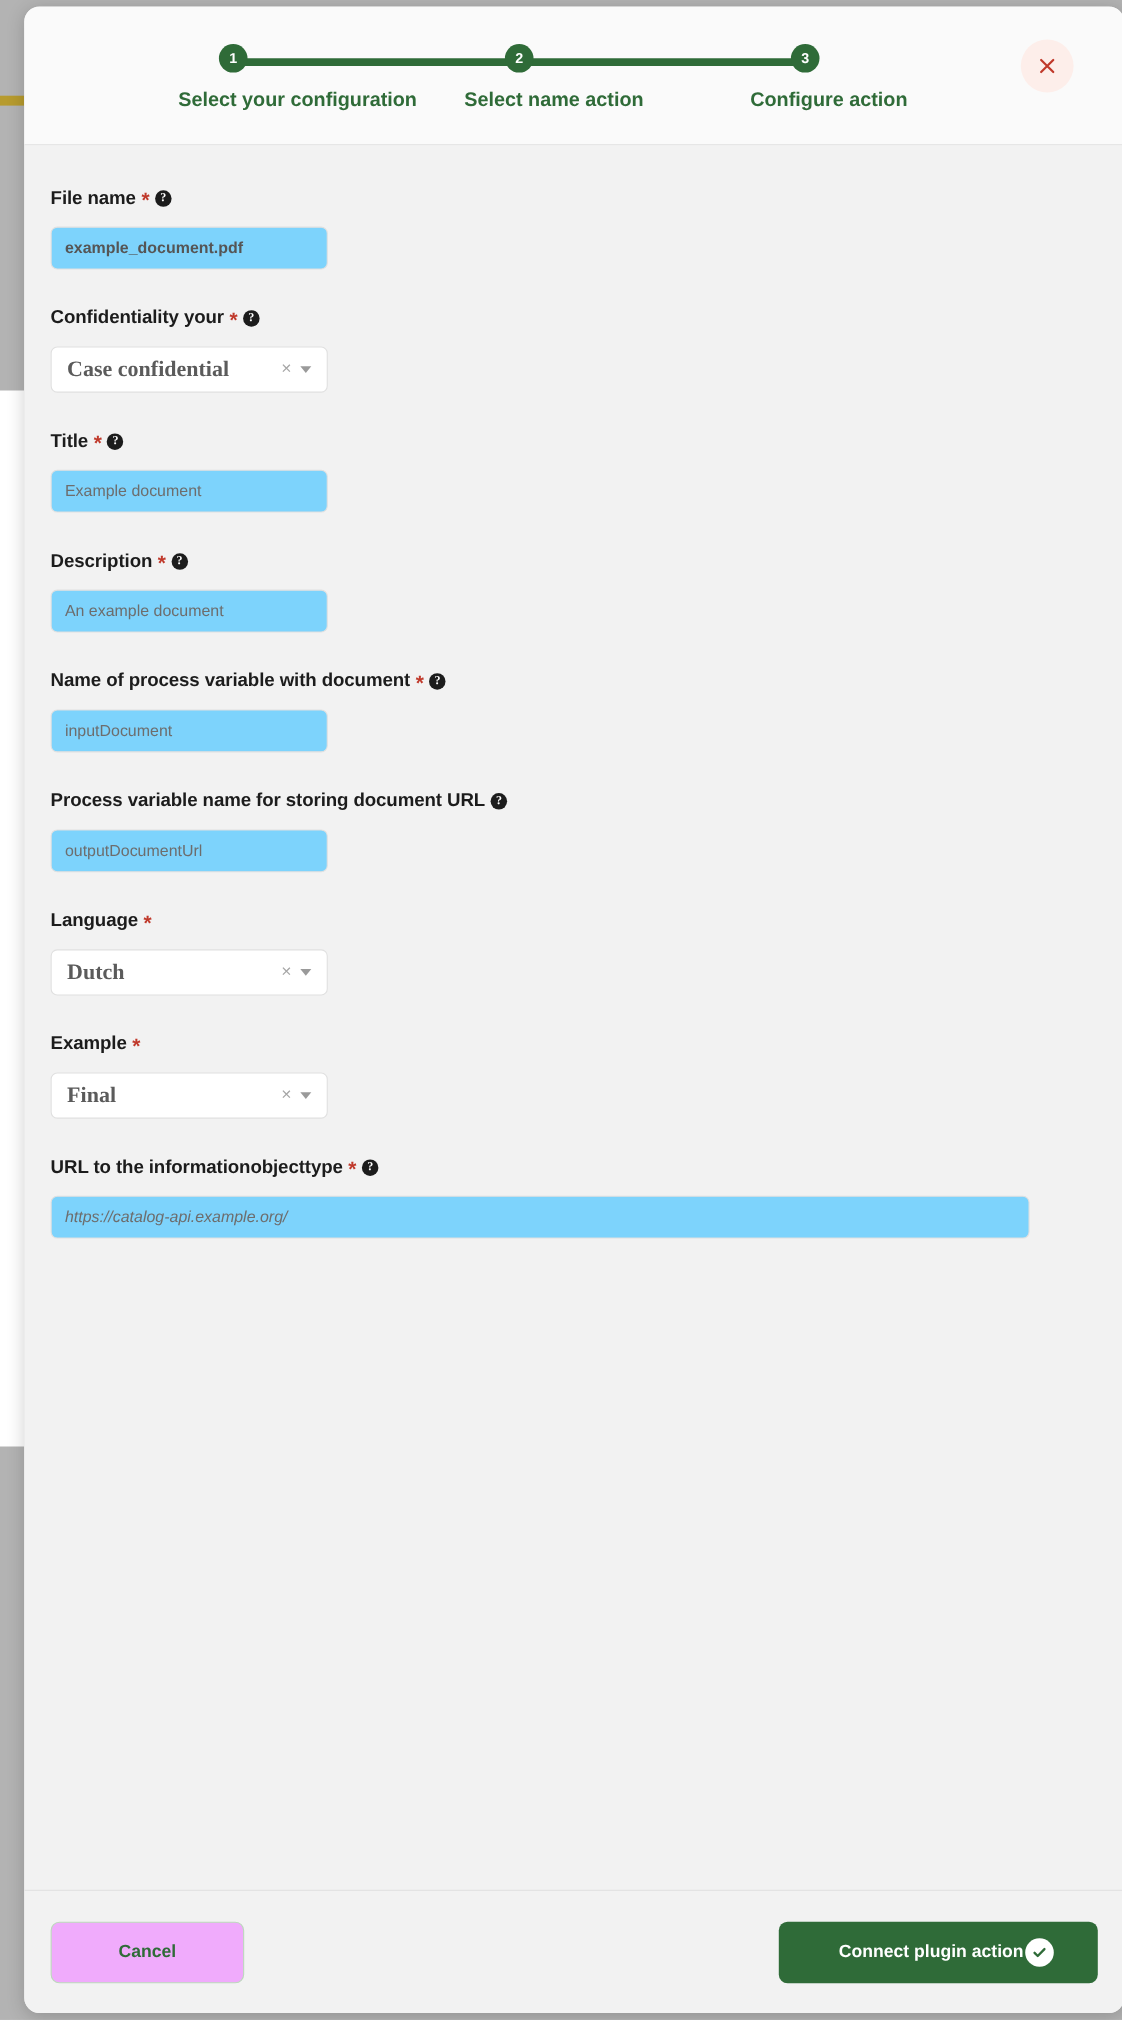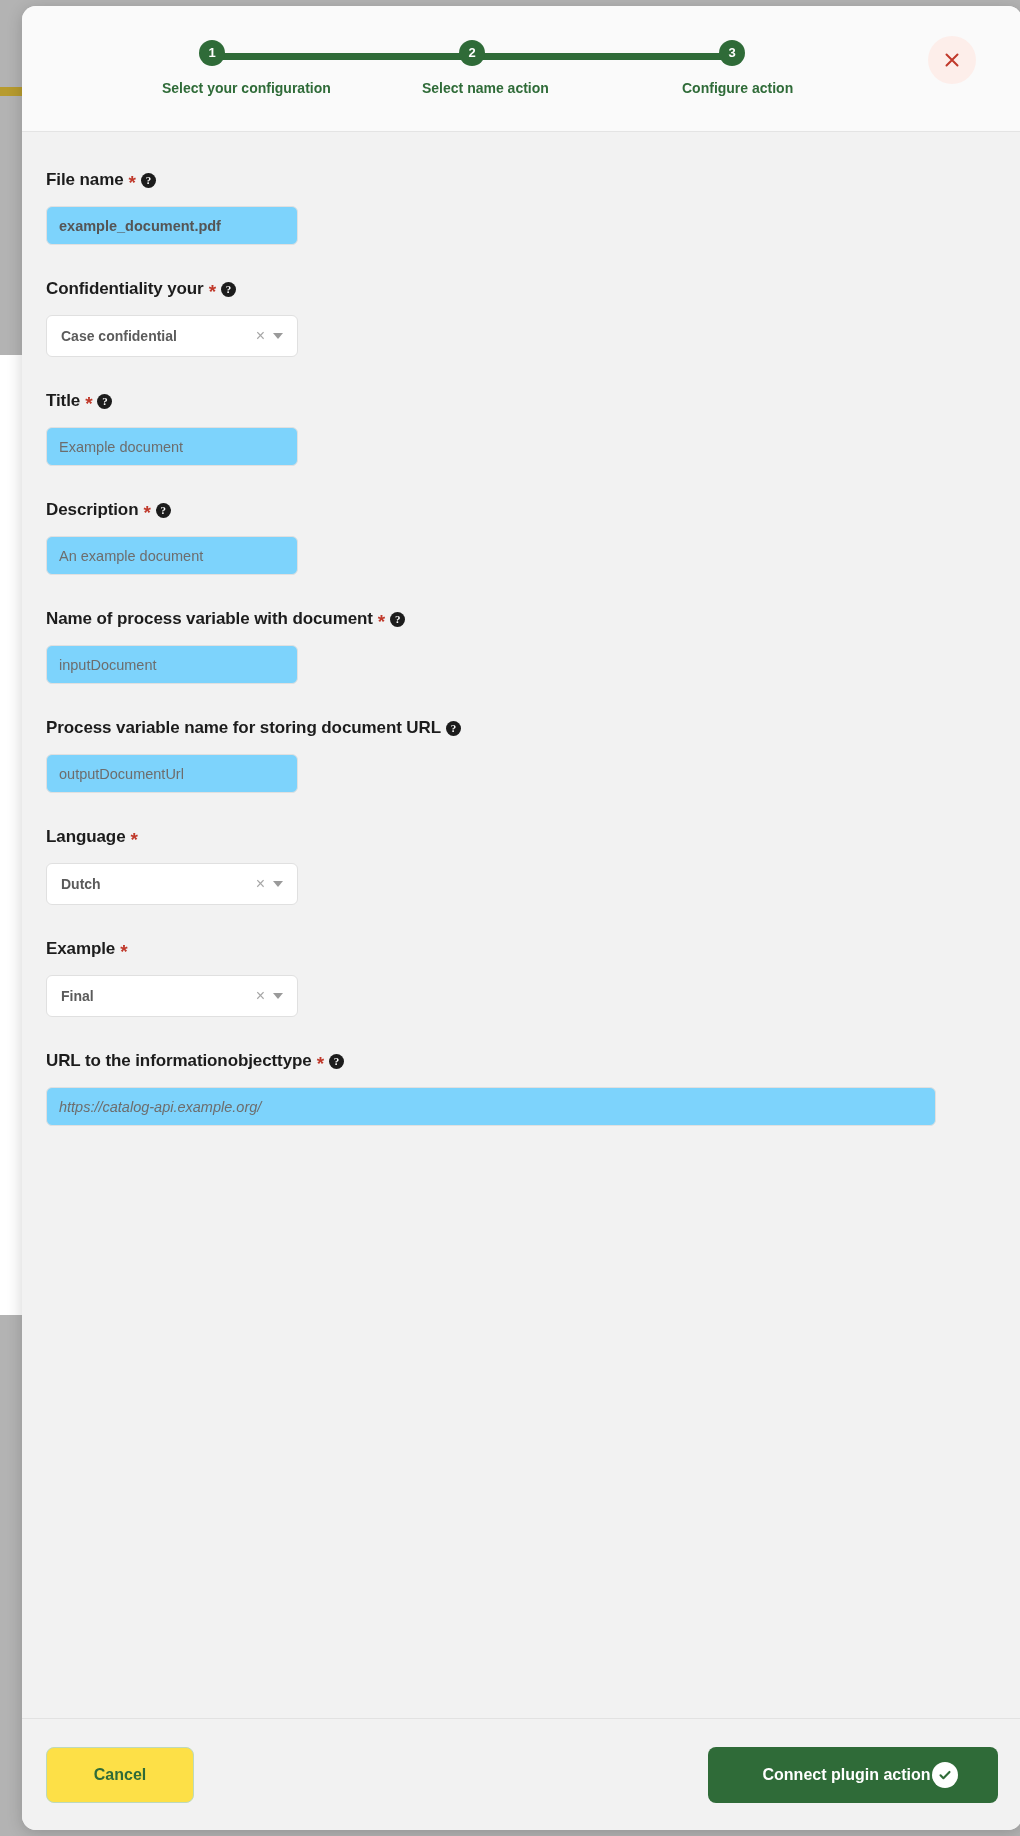--- a/index.html
+++ b/index.html
@@ -81,21 +81,21 @@
     background: #2f6b38;
     color: #ffffff;
     font-size: 13px;
     font-weight: bold;
     line-height: 26px;
     margin: 0 auto;
     text-align: center;
   }
   .step-label {
     margin-top: 14px;
-    font-size: 14px;
+    font-size: 18px;
     font-weight: bold;
     color: #2f6b38;
     white-space: nowrap;
   }
   .close-btn {
     position: absolute;
     right: 46px; top: 30px;
     width: 48px; height: 48px;
     border-radius: 50%;
     background: #fdeeea;
@@ -164,24 +164,24 @@
     height: 42px;
     background: #ffffff;
     border: 1px solid #e0e0e0;
     border-radius: 6px;
     padding: 0 10px 0 14px;
     display: flex; align-items: center;
     cursor: pointer;
   }
   .select-value {
     flex: 1 1 auto;
-    font-size: 14px;
+    font-size: 20px;
     font-weight: bold;
     color: #5b5b5b;
-    white-space: nowrap; overflow: hidden;
+    white-space: nowrap; overflow: hidden; font-family: Liberation Serif, serif;
   }
   .select-clear {
     color: #a6a6a6;
     font-size: 16px;
     line-height: 1;
     padding: 0 8px;
     cursor: pointer;
     font-family: "Liberation Sans", sans-serif;
   }
   .select-arrow {
@@ -197,22 +197,22 @@
   .modal-footer {
     flex: 0 0 112px;
     background: #f2f2f2;
     border-top: 1px solid #e2e2e2;
     display: flex;
     align-items: center;
     justify-content: space-between;
     padding: 0 24px;
   }
   .btn-cancel {
-    width: 148px; height: 56px;
-    background: #fde047;
+    width: 176px; height: 56px;
+    background: #f0abfc;
     border: 1px solid #bcd9bc;
     border-radius: 8px;
     color: #2f6b38;
     font-size: 16px;
     font-weight: bold;
     font-family: "Liberation Sans", sans-serif;
     cursor: pointer;
   }
   .btn-primary {
     width: 290px; height: 56px;

